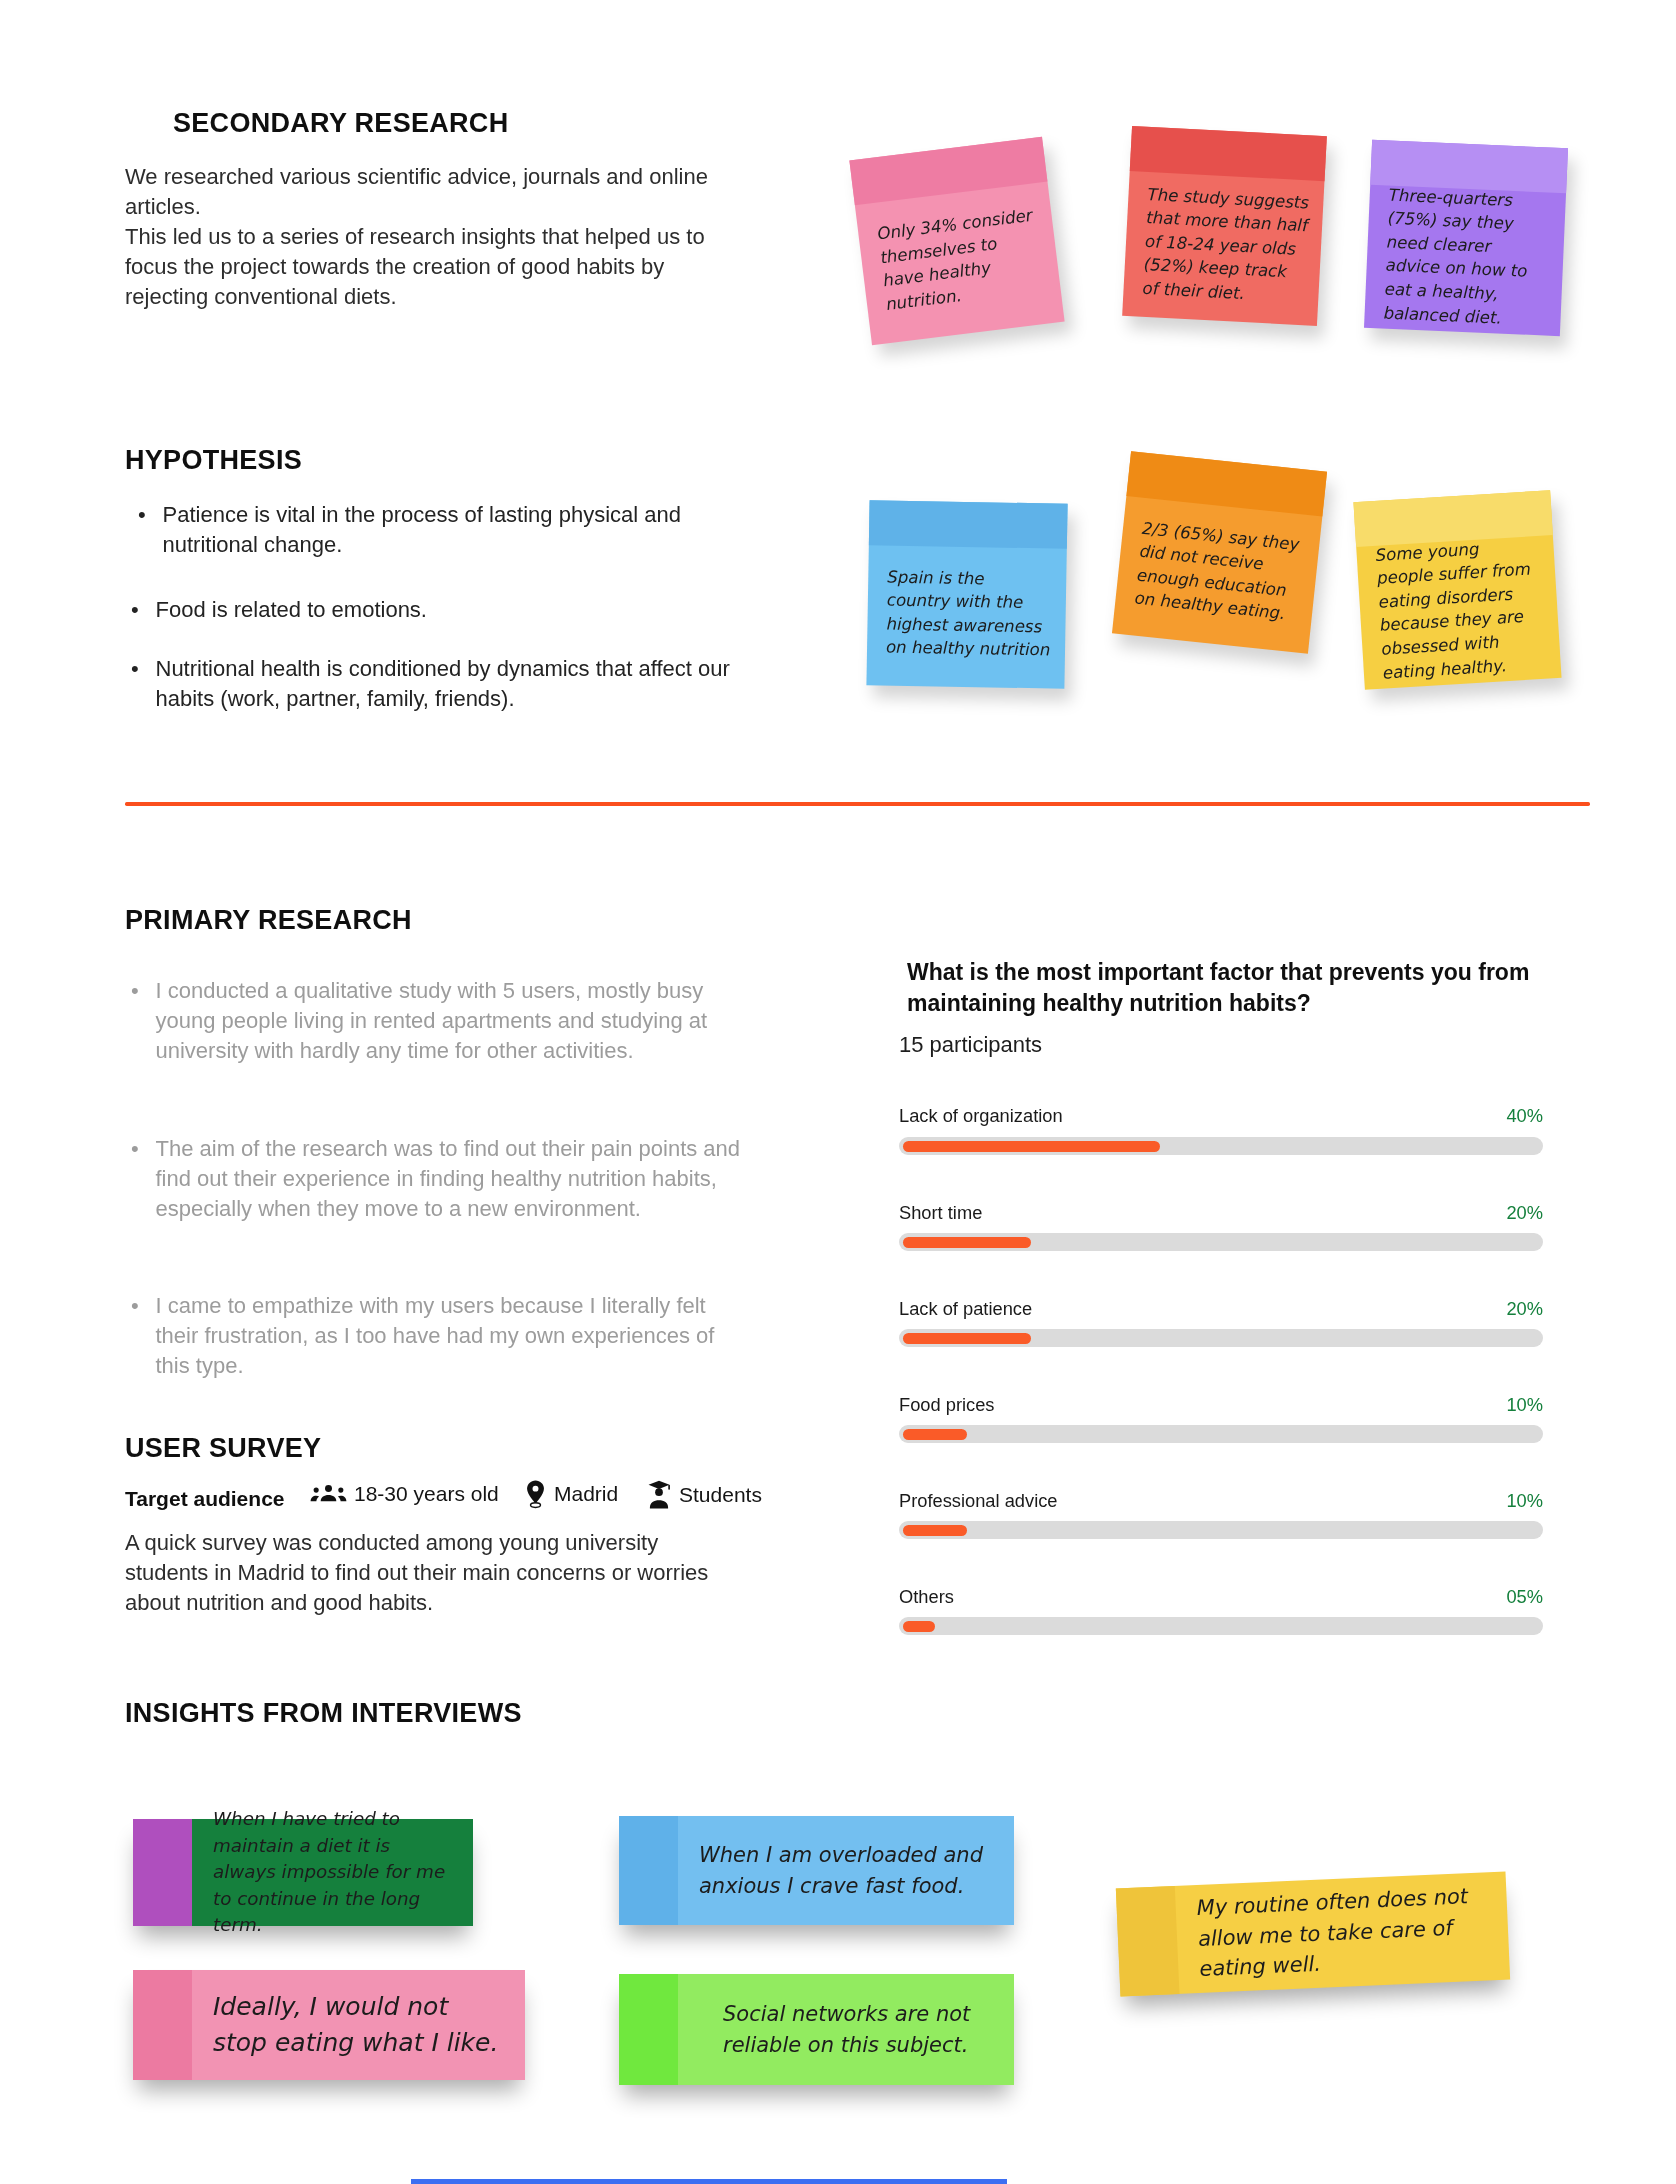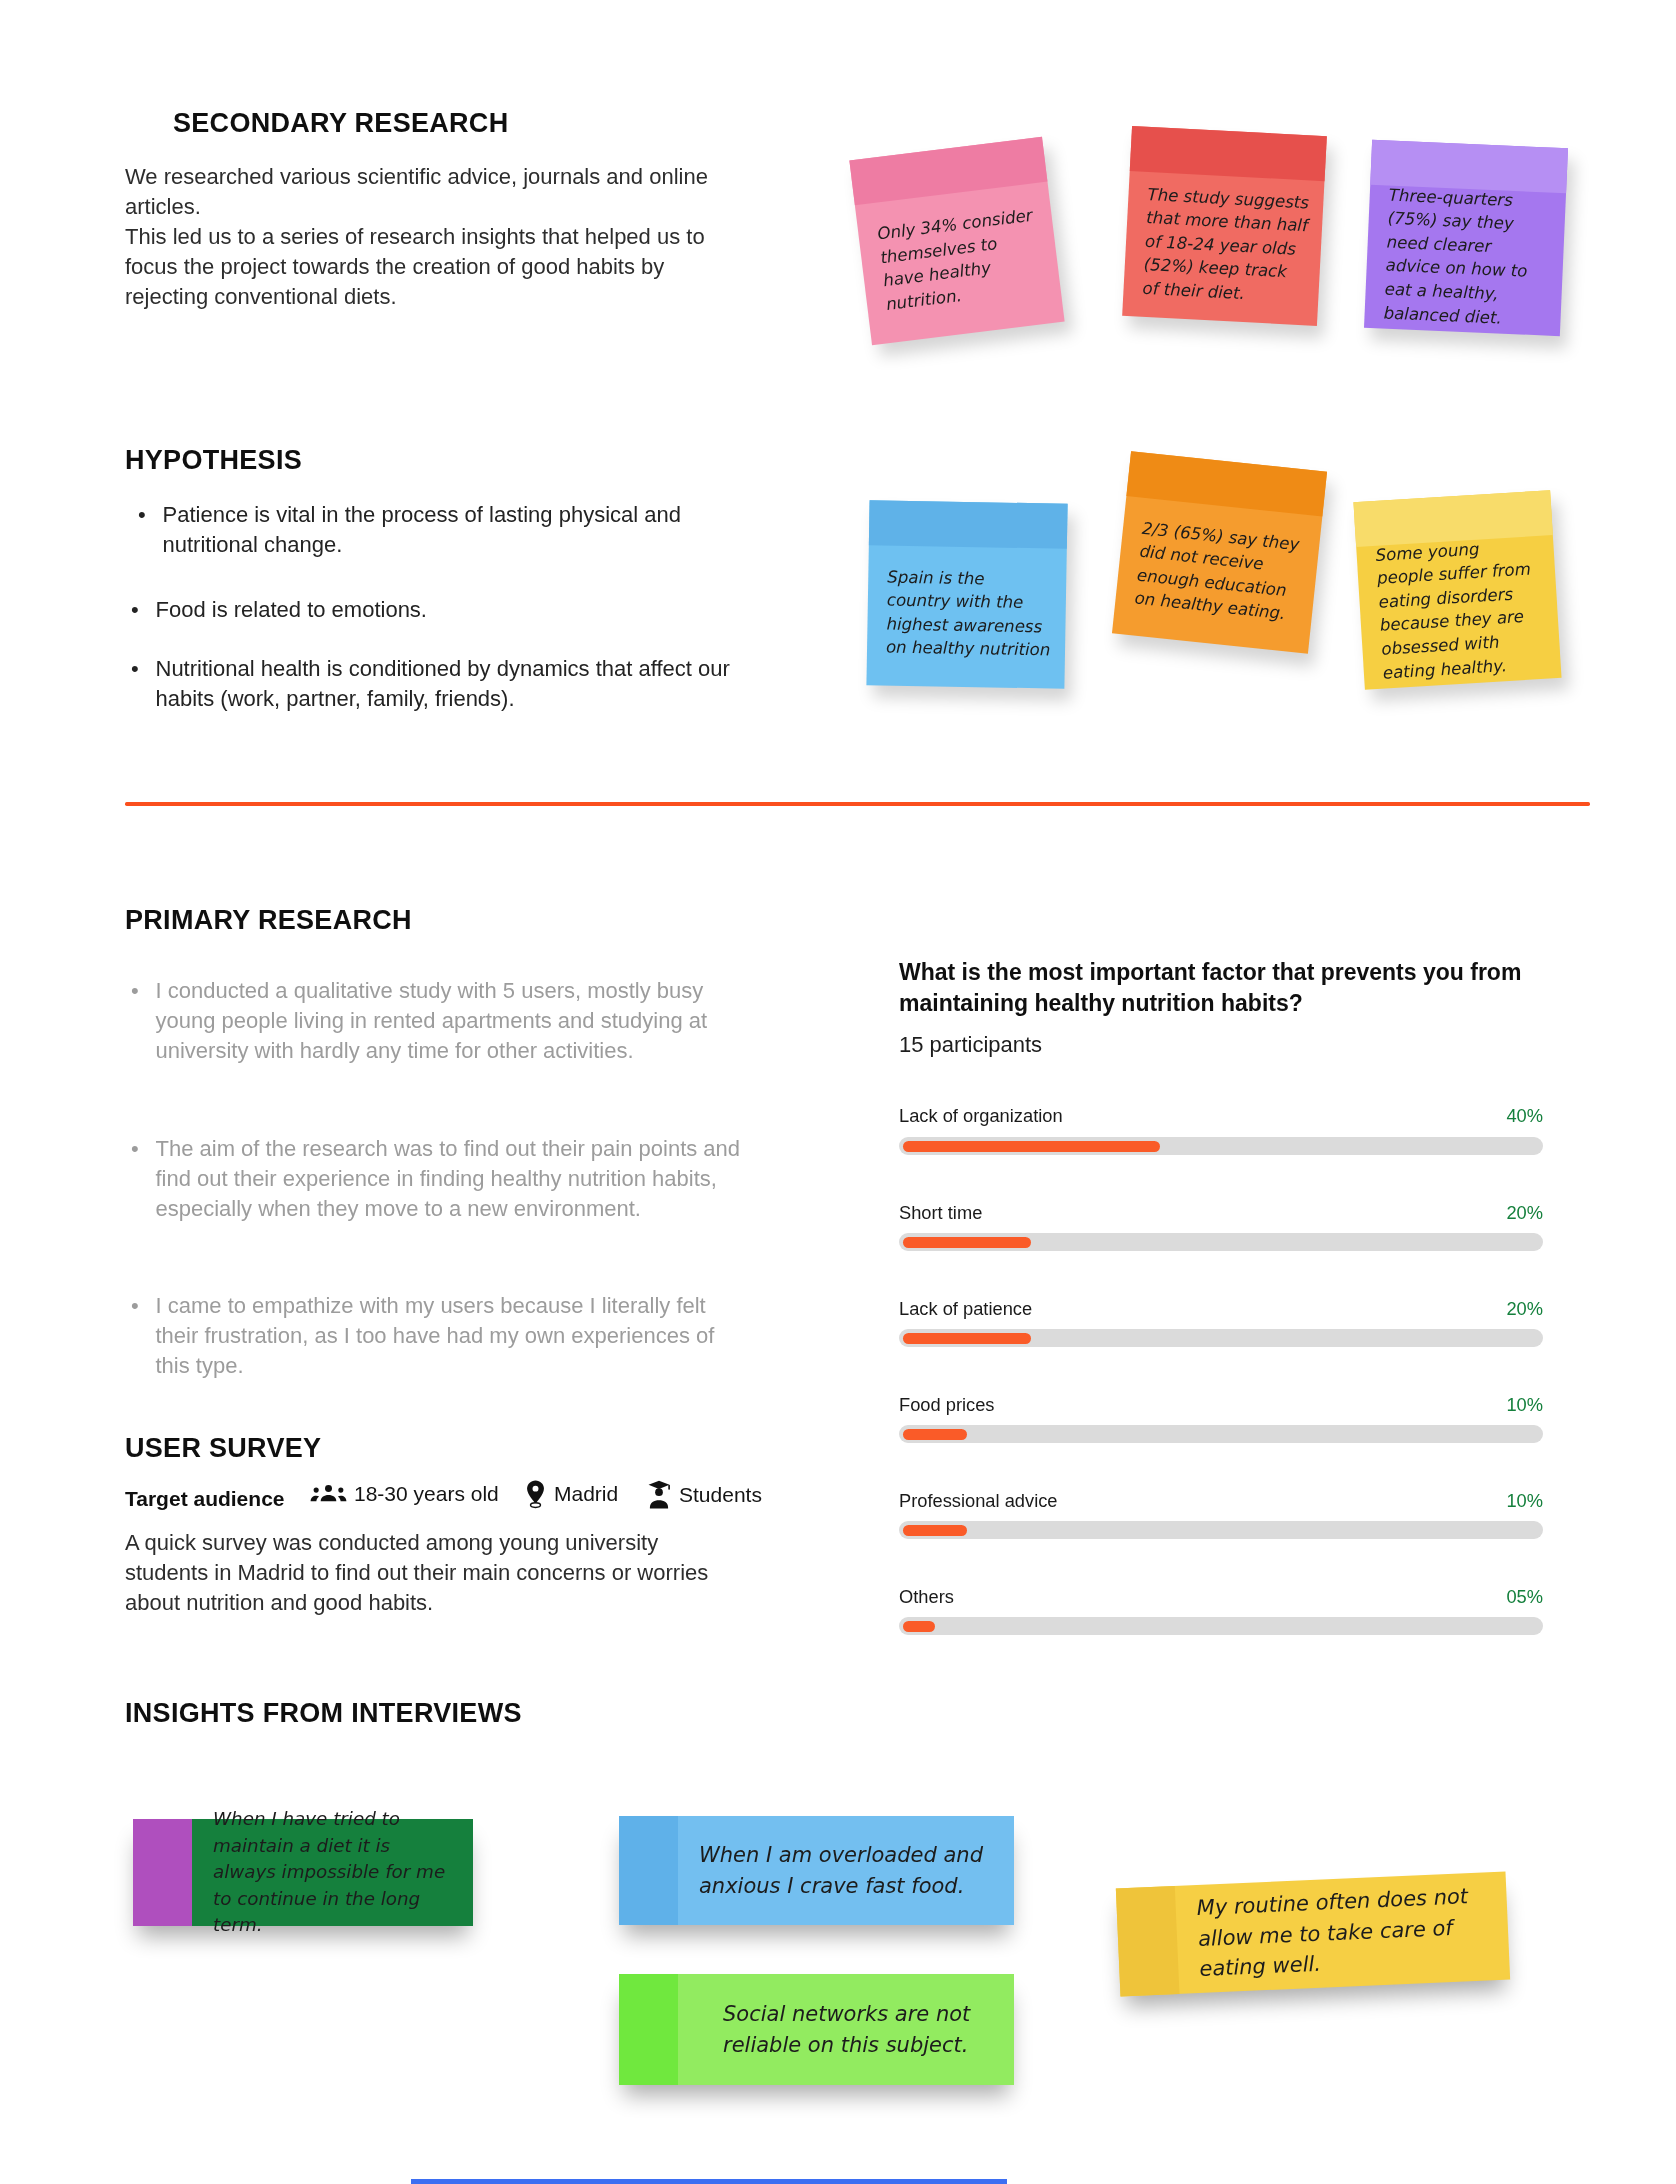--- a/index.html
+++ b/index.html
@@ -20,21 +20,21 @@
   .note{position:absolute;box-sizing:border-box;display:flex;align-items:center;
         font-family:"DejaVu Sans",sans-serif;font-style:italic;color:#1c1c1c;}
   .note-v{box-shadow:7px 12.2px 15.7px rgba(0,0,0,.17);}
   .note-v .strip{position:absolute;left:0;top:0;right:0;height:45px;}
   .note-v .note-text{position:relative;padding:51px 14px 12.2px 19px;line-height:1.42;}
   .note-h{box-shadow:0 15.7px 21px -5.2px rgba(0,0,0,.32);}
   .note-h .strip{position:absolute;left:0;top:0;bottom:0;width:59px;}
   .note-h .note-text{position:relative;padding:8.7px 21px 8.7px 80px;line-height:1.45;}
 
   
-  .chart-title{font-size:23px;font-weight:700;line-height:31px;color:#0f0f0f;}
+  .chart-title{font-size:23px;font-weight:700;line-height:31px;color:#0f0f0f;margin-left:8px;}
   .chart-sub{font-size:22px;color:#1d1d1d;}
   .chart-row-label{font-size:18.3px;color:#1a1a1a;}
   .chart-row-value{font-size:18.3px;color:#15803d;text-align:right;}
   .bar-track{position:absolute;left:0;right:0;height:18.3px;border-radius:9.6px;}
   .bar-fill{position:absolute;left:3.5px;top:3.5px;height:11.4px;border-radius:6.1px;}
 
   
   .aud-label{font-size:21px;font-weight:700;color:#0f0f0f;}
   .aud-item{display:flex;align-items:center;gap:7px;font-size:21px;color:#141414;}
   .aud-item svg{display:block;}
@@ -171,20 +171,24 @@
     <div class="note-text">When I have tried to maintain a diet it is always impossible for me to continue in the long term.</div>
   </div>
   <div class="note note-h" style="left: 619px; top: 1816px; width: 395px; height: 109px; transform: rotate(0deg); background: rgb(115, 191, 240); font-size: 21px;">
     <div class="strip" style="background: rgb(95, 177, 233);"></div>
     <div class="note-text">When I am overloaded and anxious I crave fast food.</div>
   </div>
   <div class="note note-h" style="left: 1118px; top: 1880px; width: 390px; height: 108px; transform: rotate(-2.5deg); background: rgb(246, 207, 68); font-size: 21px;">
     <div class="strip" style="background: rgb(239, 196, 58);"></div>
     <div class="note-text">My routine often does not allow me to take care of eating well.</div>
   </div>
+  <div class="note note-h" style="left: 133px; top: 1970px; width: 392px; height: 110px; transform: rotate(0deg); background: rgb(242, 147, 179); font-size: 25px;">
+    <div class="strip" style="background: rgb(236, 122, 161);"></div>
+    <div class="note-text">Ideally, I would not stop eating what I like.</div>
+  </div>
   <div class="note note-h" style="left: 619px; top: 1974px; width: 395px; height: 111px; transform: rotate(0deg); background: rgb(146, 235, 96); font-size: 21px; padding-left: 24px;">
     <div class="strip" style="background: rgb(112, 232, 62);"></div>
     <div class="note-text">Social networks are not reliable on this subject.</div>
   </div>
 
   <div class="abs" id="bottom-edge" style="left: 411px; top: 2179px; width: 596px; height: 5.2px; background: rgb(61, 111, 242);"></div>
 
 </div>
 
 

